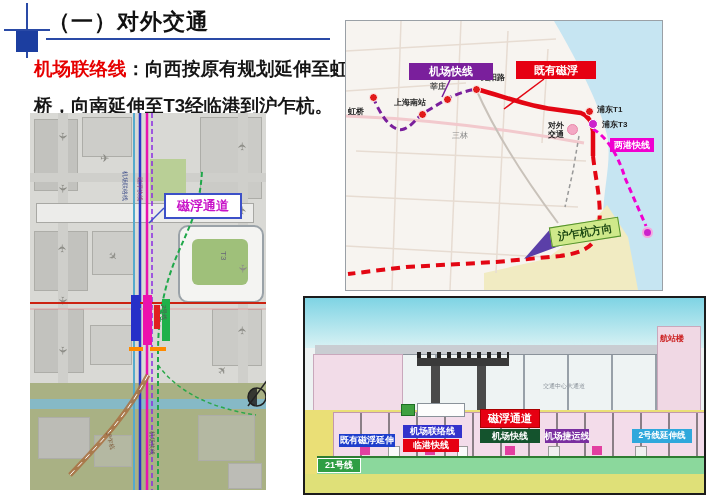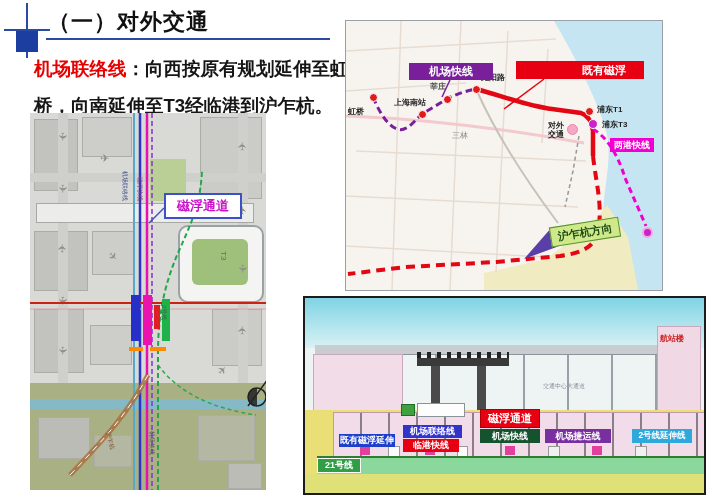--- a/index.html
+++ b/index.html
@@ -165,21 +165,21 @@
     <div class="maplabel" style="left:2px;top:86px;">虹桥</div>
     <div class="maplabel" style="left:48px;top:77px;">上海南站</div>
     <div class="maplabel" style="left:84px;top:61px;color:#555;">莘庄</div>
     <div class="maplabel" style="left:135px;top:52px;">龙阳路</div>
     <div class="maplabel" style="left:251px;top:84px;">浦东T1</div>
     <div class="maplabel" style="left:256px;top:99px;">浦东T3</div>
     <div class="maplabel" style="left:200px;top:100px;width:20px;white-space:normal;text-align:center;">对外交通</div>
     <div class="maplabel" style="left:106px;top:110px;color:#888;font-weight:normal;">三林</div>
 
     <div class="badge" style="left:63px;top:42px;width:84px;height:17px;background:#7a1f9c;font-size:11px;">机场快线</div>
-    <div class="badge" style="left:170px;top:40px;width:80px;height:18px;background:#e60012;font-size:11px;padding-left:48px;">既有磁浮</div>
+    <div class="badge" style="left:170px;top:40px;width:80px;height:18px;background:#e60012;font-size:11px;">既有磁浮</div>
     <div class="badge" style="left:264px;top:117px;width:44px;height:14px;background:#f000d0;font-size:9px;">两港快线</div>
 
     <div class="badge" style="left:204px;top:201px;width:68px;height:18px;background:#cfe98a;border:1.5px solid #55922f;color:#1d4a14;font-size:11px;transform:rotate(-9deg);">沪乍杭方向</div>
   </div>
 
   <div class="abs section-view nosel">
     <div class="abs" style="left:0;top:0;width:399px;height:50px;background:linear-gradient(#7fd4e4,#d9f2f4);"></div>
     <div class="abs cols2" style="left:0;top:50px;width:399px;height:64px;background-color:#eef3f3;"></div>
     <div class="abs" style="left:10px;top:47px;width:382px;height:9px;background:#c9cdd2;border-bottom:1px solid #8a929a;"></div>
     <div class="abs" style="left:8px;top:56px;width:88px;height:62px;background:#f2dce8;border:1px solid #c9a8bc;"></div>
@@ -209,18 +209,18 @@
     <div class="abs" style="left:330px;top:148px;width:10px;height:9px;background:#f0f0f0;border:1px solid #999;"></div>
     <div class="abs" style="left:12px;top:158px;width:387px;height:16px;background:#8bd89c;border-top:2px solid #2e7d32;"></div>
     <div class="abs" style="left:0;top:176px;width:399px;height:19px;background:#dfe078;"></div>
 
     <div class="badge" style="left:12px;top:160px;width:42px;height:13px;background:#2f9e44;border:1.5px solid #fff;font-size:9px;">21号线</div>
     <div class="badge" style="left:34px;top:136px;width:56px;height:13px;background:#1e3fcc;font-size:9px;">既有磁浮延伸</div>
     <div class="badge" style="left:98px;top:127px;width:59px;height:13px;background:#3333cc;font-size:9px;">机场联络线</div>
     <div class="badge" style="left:98px;top:141px;width:56px;height:13px;background:#e60012;font-size:9px;">临港快线</div>
     <div class="badge" style="left:175px;top:111px;width:58px;height:17px;background:#e60012;border:1.5px solid #a00;font-size:11px;">磁浮通道</div>
     <div class="badge" style="left:175px;top:131px;width:60px;height:14px;background:#14532d;font-size:9px;">机场快线</div>
-    <div class="badge" style="left:240px;top:131px;width:66px;height:14px;background:#7a2fa0;font-size:9px;">机场捷运线</div>
+    <div class="badge" style="left:240px;top:131px;width:44px;height:14px;background:#7a2fa0;font-size:9px;">机场捷运线</div>
     <div class="badge" style="left:327px;top:131px;width:60px;height:14px;background:#2fa8dc;font-size:8.5px;">2号线延伸线</div>
 
   </div>
 
 </div>
 
 </body></html>

